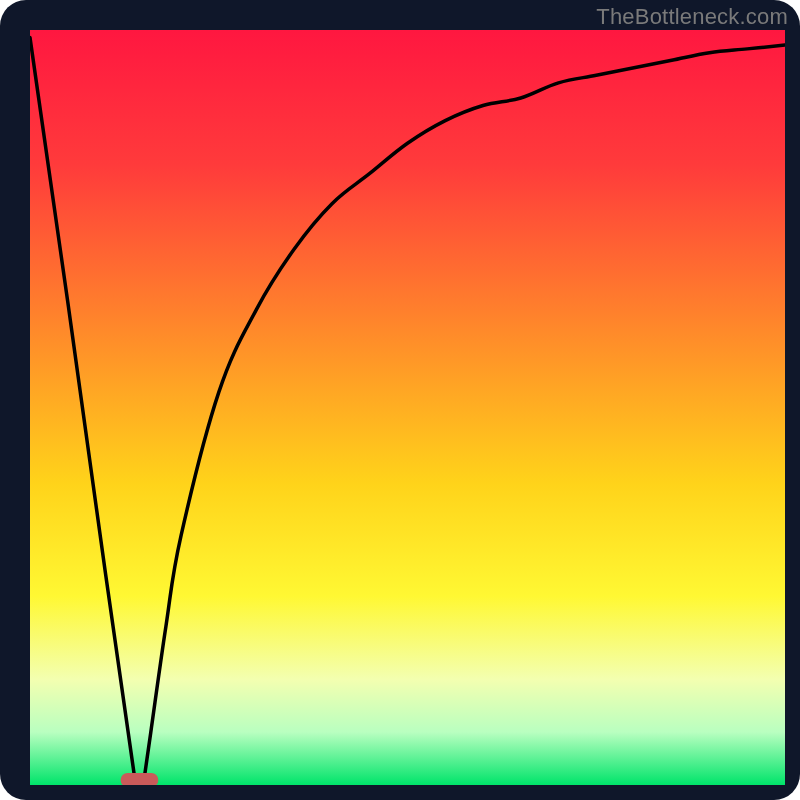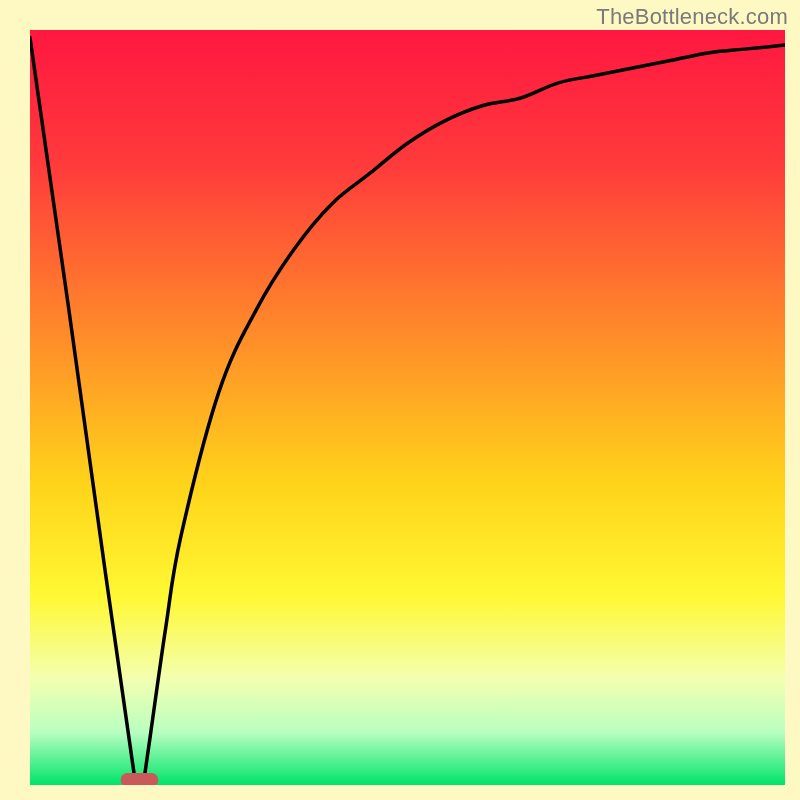--- a/index.html
+++ b/index.html
@@ -7,21 +7,22 @@
     padding: 0;
     width: 800px;
     height: 800px;
     overflow: hidden;
     background: #fff;
   }
   .chart-container {
     position: relative;
     width: 800px;
     height: 800px;
-    background: #fef9c3;
+    background: #0f172a;
+    border-radius: 26px;
   }
   .plot-area {
     position: absolute;
     left: 30px;
     top: 30px;
     width: 755px;
     height: 755px;
     overflow: hidden;
   }
   .gradient-bg {

